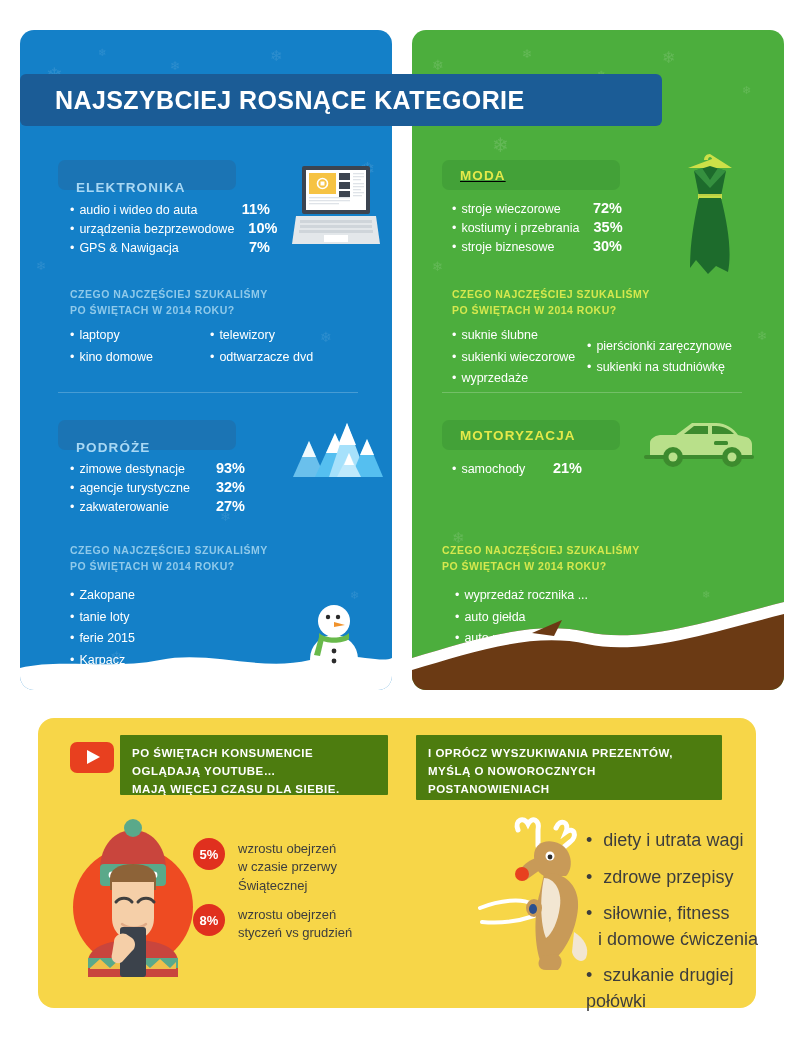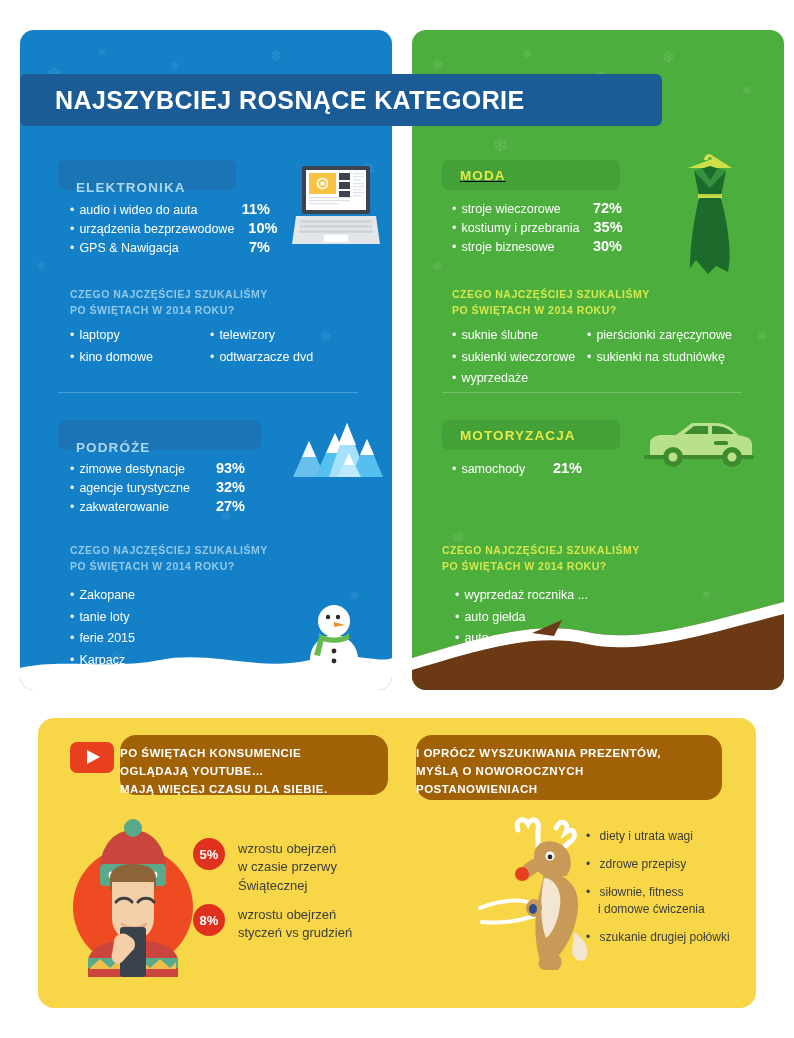--- a/index.html
+++ b/index.html
@@ -50,51 +50,51 @@
   .statrow .val{
     color:#fff;font-size:14.5px;font-weight:bold;margin-left:auto;padding-left:14px;
   }
 
   
   .qhead{position:absolute;font-size:10.5px;font-weight:bold;letter-spacing:.5px;line-height:1.5;}
   .qhead.blue{color:#8fc9ea;}
   .qhead.green{color:#d5e84e;}
 
   
-  .terms{position:absolute;display:flex;}
+  .terms{position:absolute;display:flex;align-items:center;}
   .terms .col{display:flex;flex-direction:column;}
   .terms .it{color:#fff;font-size:12.5px;line-height:1.72;white-space:nowrap;}
   .terms .it::before{content:"\2022";margin-right:5px;}
 
   
   .divider{position:absolute;height:1px;background:rgba(255,255,255,.22);}
 
   
   .obanner{
-    position:absolute;background:#a16207;border-radius:16px;box-sizing:border-box;
-    padding:10px 0;
+    position:absolute;background:#4d7c0f;border-radius:1px;box-sizing:border-box;
+    padding:10px 12px;
   }
   .obanner .ln{color:#fff;font-size:11.5px;font-weight:bold;letter-spacing:.5px;line-height:1.55;}
 
   .ytbtn{position:absolute;left:70px;top:742px;width:44px;height:31px;background:#e8401f;border-radius:7px;}
   .ytbtn .tri{
     position:absolute;left:17px;top:8px;width:0;height:0;
     border-left:13px solid #fff;border-top:7.5px solid transparent;border-bottom:7.5px solid transparent;
   }
 
   .pctrow{position:absolute;display:flex;align-items:flex-start;}
   .pctbub{
     width:32px;height:32px;border-radius:50%;background:#e0301e;color:#fff;
     display:flex;align-items:center;justify-content:center;
     font-size:13px;font-weight:bold;flex:none;
   }
   .pcttxt{margin-left:13px;color:#3d3d3d;font-size:13px;line-height:1.42;padding-top:2px;}
 
   .reslist{position:absolute;}
-  .reslist .r{color:#3d3d3d;font-size:12px;line-height:1.42;margin-bottom:11px;}
+  .reslist .r{color:#3d3d3d;font-size:18px;line-height:1.42;margin-bottom:11px;}
   .reslist .r::before{content:"\2022";margin-right:6px;}
 
   .googlelogo{
     position:absolute;right:48px;bottom:40px;color:#fff;font-size:32px;
     font-family:"DejaVu Sans", sans-serif;letter-spacing:-1px;
   }
   .googlelogo sup{font-size:11px;vertical-align:super;}
 
   svg{display:block;}
   .art{position:absolute;}
@@ -209,21 +209,21 @@
       <div class="it">kino domowe</div>
     </div>
     <div class="col">
       <div class="it">telewizory</div>
       <div class="it">odtwarzacze dvd</div>
     </div>
   </div>
 
   <div class="divider" style="left:58px;top:392px;width:300px;"></div>
 
-  <div class="pill pill-blue" style="left:58px;top:420px;width:203px;">
+  <div class="pill pill-blue" style="left:58px;top:420px;width:178px;">
     <span>PODRÓŻE</span>
   </div>
 
   <svg class="art" style="left:285px;top:415px;" width="100" height="70" viewBox="0 0 100 70">
     <path d="M8,62 L24,26 L40,62 Z" fill="#7fd0f5" opacity=".8"></path>
     <path d="M24,26 L31,42 L17,42 Z" fill="#ffffff" opacity=".9"></path>
     <path d="M30,62 L50,18 L70,62 Z" fill="#55bff0"></path>
     <path d="M50,18 L59,38 L41,38 Z" fill="#ffffff"></path>
     <path d="M44,62 L62,8 L82,62 Z" fill="#a6e1fb"></path>
     <path d="M62,8 L71,30 L53,30 Z" fill="#ffffff"></path>

